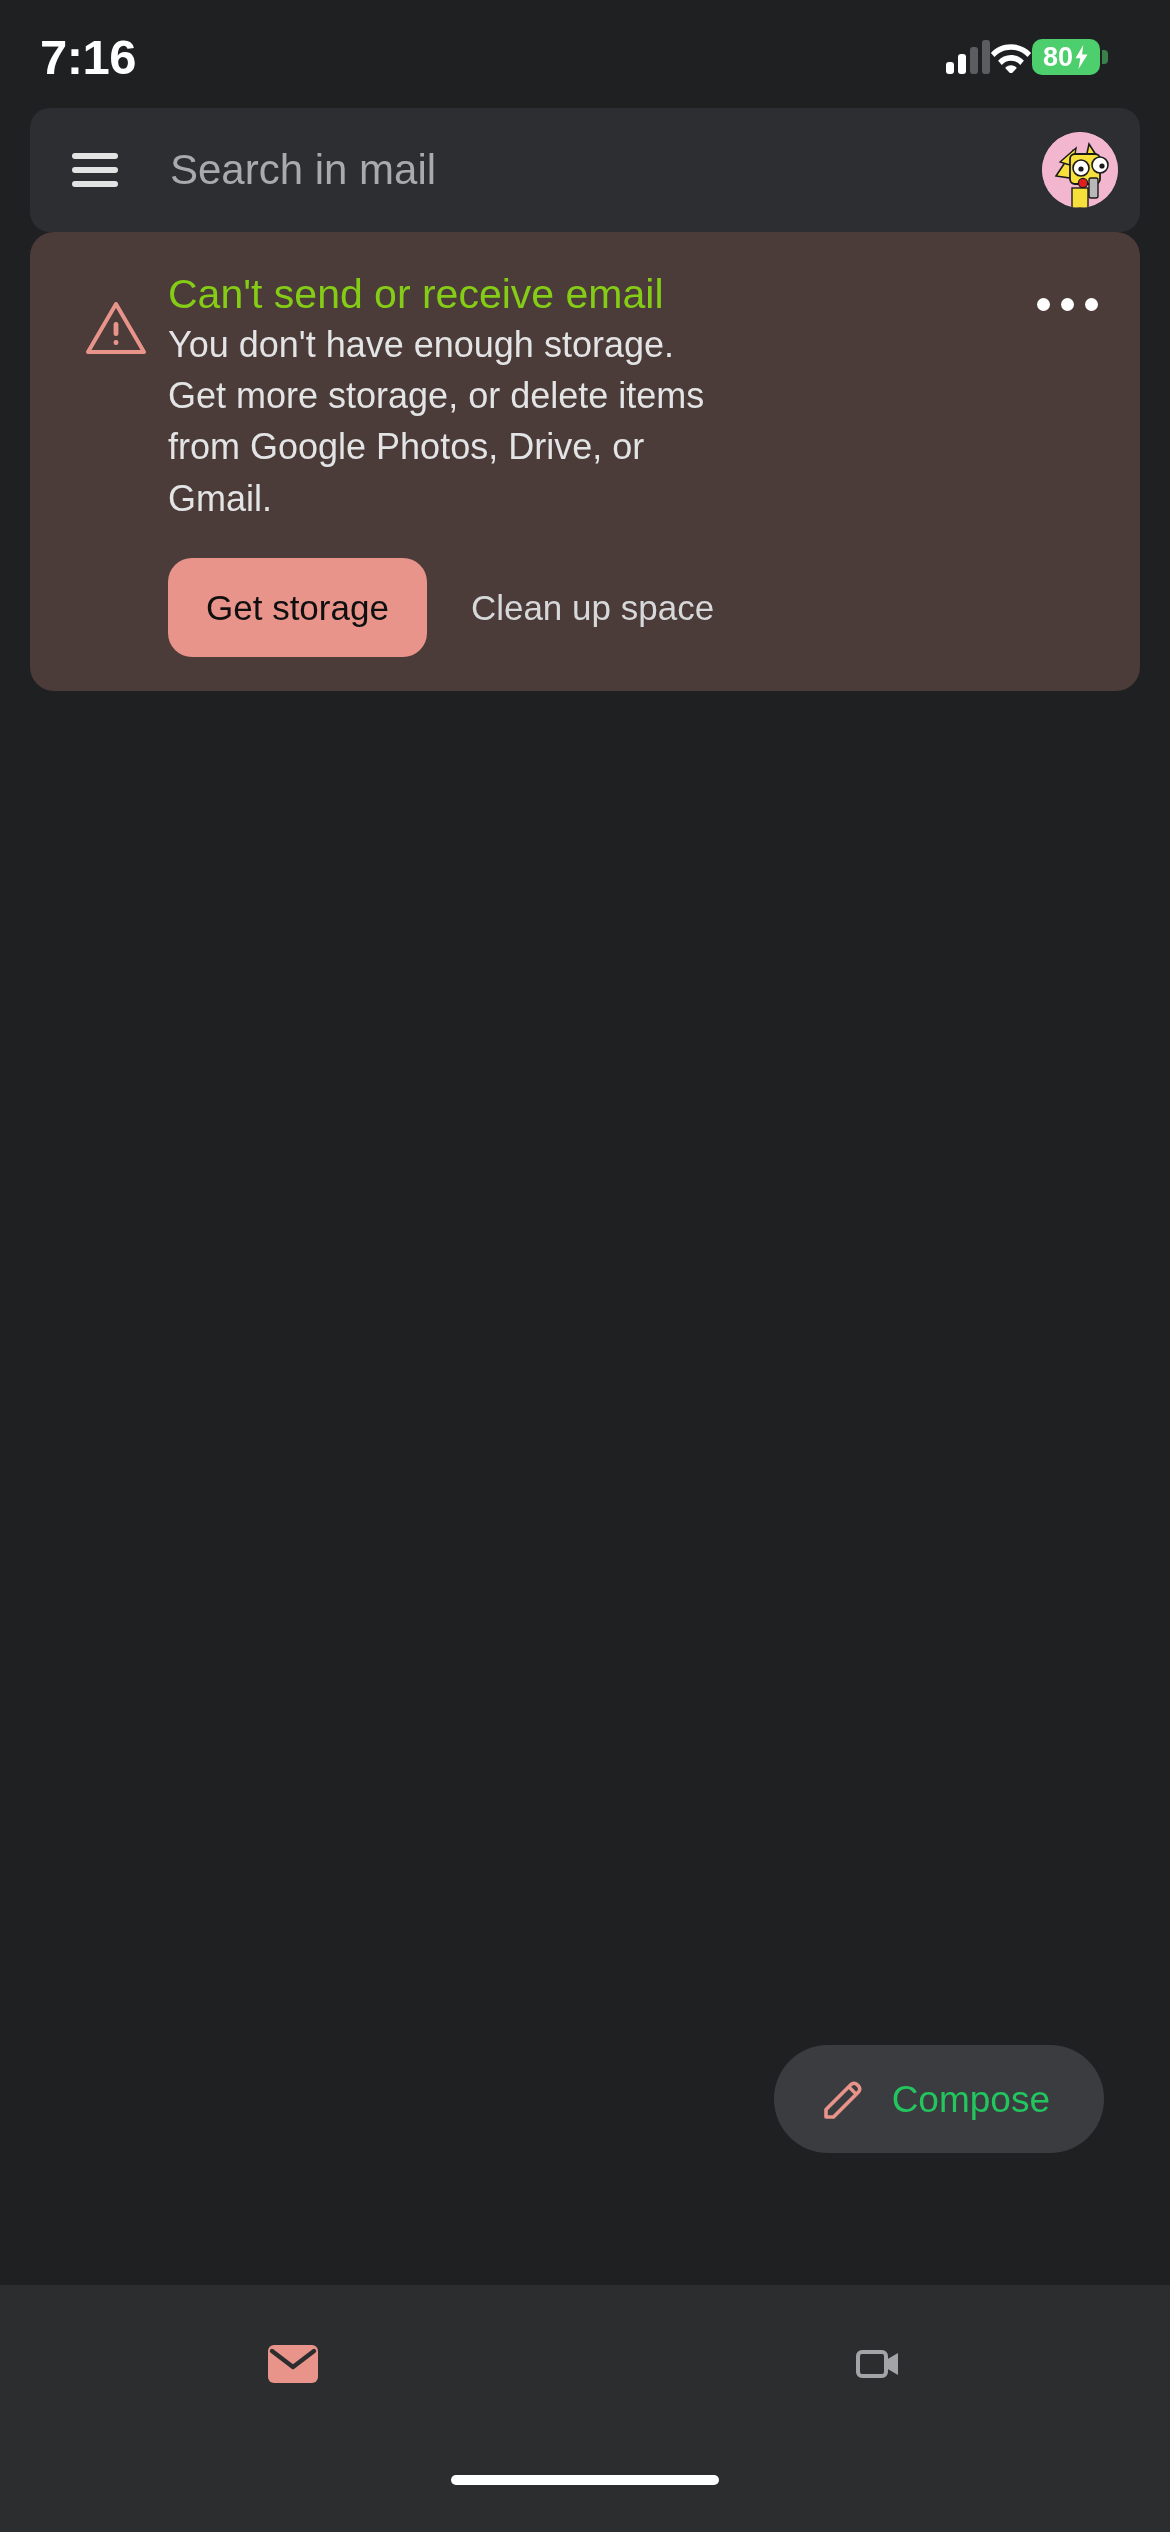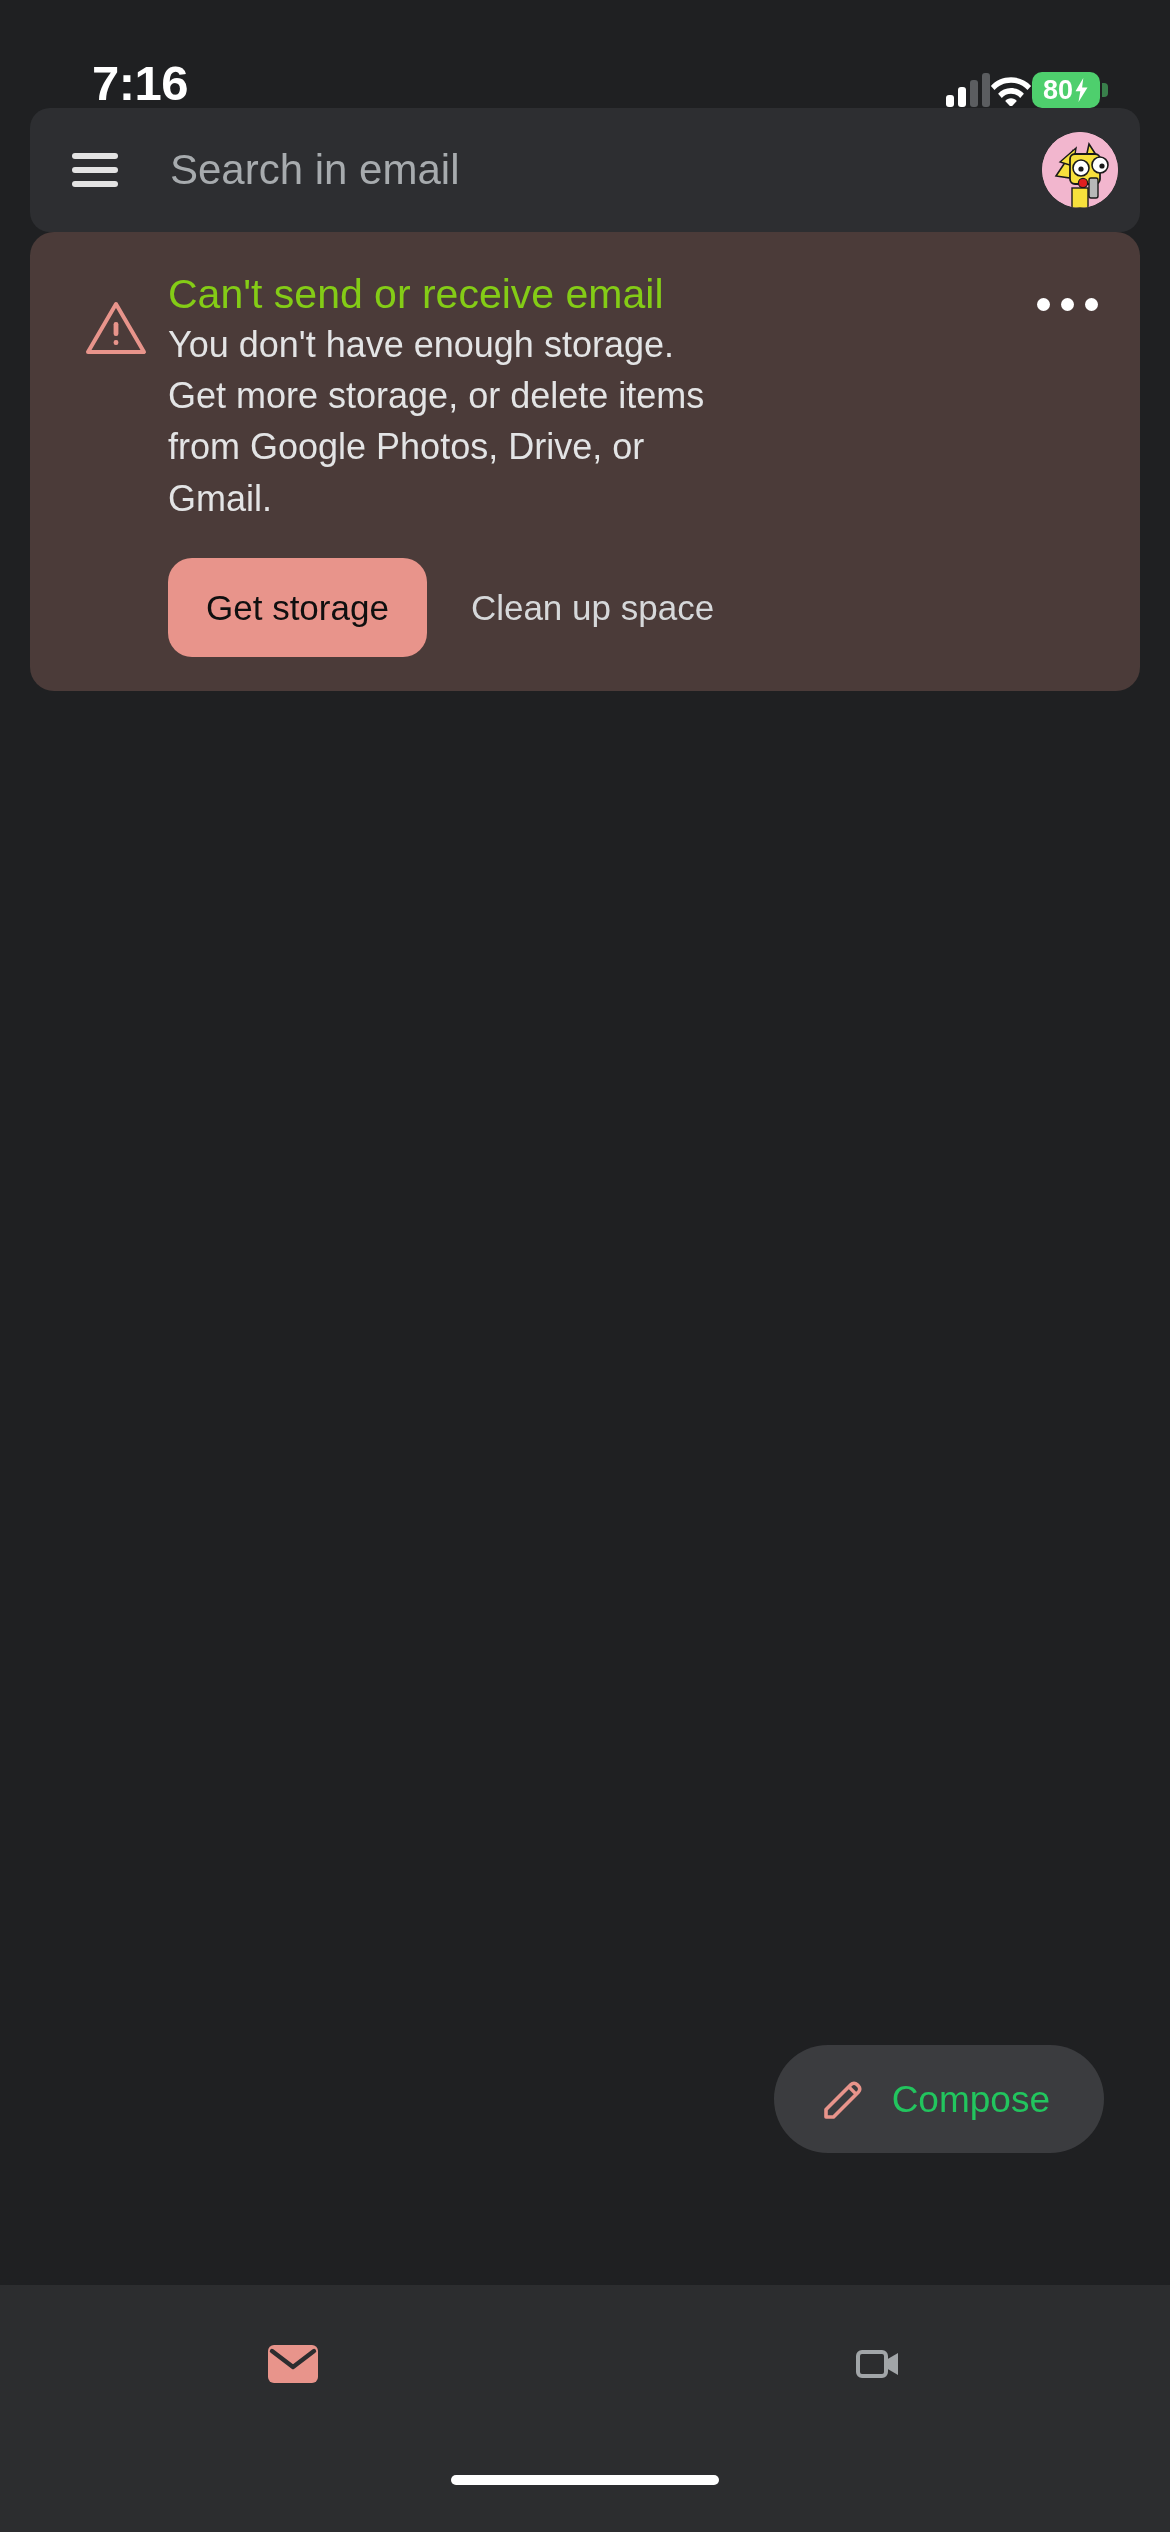--- a/index.html
+++ b/index.html
@@ -20,23 +20,23 @@
     display: flex;
     flex-direction: column;
   }
 
   
   .status-bar {
     position: relative;
     height: 108px;
     flex: 0 0 108px;
     display: flex;
-    align-items: flex-end;
+    align-items: center;
     justify-content: space-between;
-    padding: 0 62px 0 92px;
+    padding: 0 62px 0 40px;
   }
   .status-time {
     color: #ffffff;
     font-size: 49px;
     font-weight: 600;
     letter-spacing: -0.5px;
     line-height: 1;
     margin-top: 6px;
   }
   .status-right {
@@ -328,21 +328,21 @@
 
   <div class="search-wrap">
     <div class="search-bar">
 
       <div class="hamburger">
         <span></span>
           <span></span>
           <span></span>
       </div>
 
-      <div class="search-placeholder">Search in email</div>
+      <div class="search-placeholder">Search in mail</div>
 
       <div class="avatar">
         <svg viewBox="0 0 76 76" width="76" height="76">
           <circle cx="38" cy="38" r="38" fill="#f2b6ce"></circle>
           <g>
             <path d="M14 44 L30 20 L28 46 Z" fill="#f7e03c" stroke="#1a1a1a" stroke-width="1.6"></path>
             <path d="M18 30 L34 16 L31 34 Z" fill="#f7e03c" stroke="#1a1a1a" stroke-width="1.4"></path>
             <path d="M47 12 L56 26 L44 26 Z" fill="#f7e03c" stroke="#1a1a1a" stroke-width="1.6"></path>
             <rect x="28" y="22" width="30" height="30" rx="5" fill="#f7e03c" stroke="#1a1a1a" stroke-width="1.8"></rect>
             <circle cx="39" cy="36" r="8" fill="#ffffff" stroke="#1a1a1a" stroke-width="1.6"></circle>

